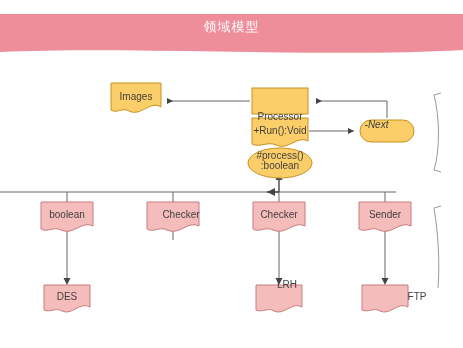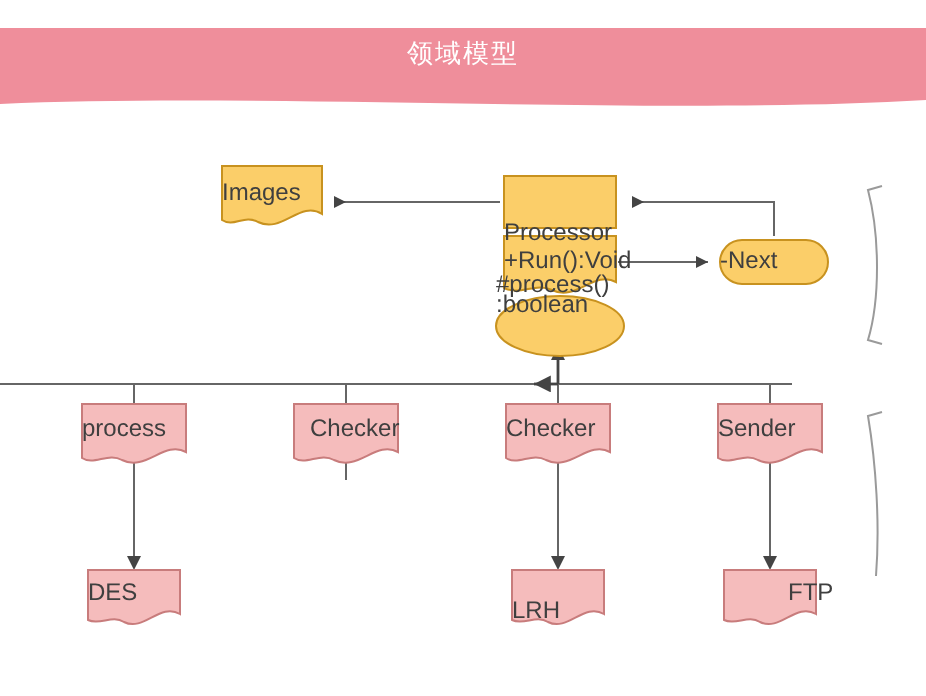--- a/index.html
+++ b/index.html
@@ -43,23 +43,23 @@
     top: 0;
     width: 463px;
     height: 348px;
   }
   #edges { z-index: 1; }
   #nodes-layer { z-index: 2; }
   
   .node-label {
     position: absolute;
     z-index: 4;
-    text-align: left;
+    text-align: center;
     color: #3f3f3f;
-    font-size: 12px;
+    font-size: 10px;
     line-height: 9.5px;
     pointer-events: none;
     white-space: pre-line;
   }
 </style>
 </head>
 <body>
 
 <div id="canvas">
 
@@ -150,24 +150,24 @@
 
     <path d="M362,285 L408,285 L408,307 C398,301 390,316 380,311 C374,307 368,313 362,310 Z" fill="#f5bcbc" stroke="#c87c7c" stroke-width="1"></path>
 
     <path d="M441,93 L434,95 C440,118 440,150 434,170 L441,172" fill="none" stroke="#9a9a9a" stroke-width="1"></path>
     <path d="M441,206 L434,208 C438,232 440,262 438,288" fill="none" stroke="#9a9a9a" stroke-width="1"></path>
   </svg>
 
   <div class="node-label" style="left:111px; top:92px;  width:50px;">Images</div>
   <div class="node-label" style="left:252px; top:112px;  width:56px;">Processor</div>
   <div class="node-label" style="left:252px; top:126px; width:56px;">+Run():Void</div>
-  <div class="node-label" style="left:248px; top:138px; width:64px;">#process()
+  <div class="node-label" style="left:248px; top:151px; width:64px;">#process()
 :boolean</div>
-  <div class="node-label" style="left:360px; top:126px; width:33px;">-Next</div>
-  <div class="node-label" style="left:41px;  top:210px; width:52px;">process</div>
+  <div class="node-label" style="left:360px; top:120px; width:33px;font-style:italic;">-Next</div>
+  <div class="node-label" style="left:41px;  top:210px; width:52px;">boolean</div>
   <div class="node-label" style="left:147px; top:210px; width:52px;padding-left:8px;">Checker</div>
   <div class="node-label" style="left:253px; top:210px; width:52px;">Checker</div>
   <div class="node-label" style="left:359px; top:210px; width:52px;">Sender</div>
   <div class="node-label" style="left:44px;  top:292px; width:46px;">DES</div>
-  <div class="node-label" style="left:256px; top:301px; width:62px;">LRH</div>
+  <div class="node-label" style="left:256px; top:280px; width:62px;">LRH</div>
   <div class="node-label" style="left:362px; top:292px; width:46px;padding-left:32px;">FTP</div>
 
 </div>
 
 </body></html>

